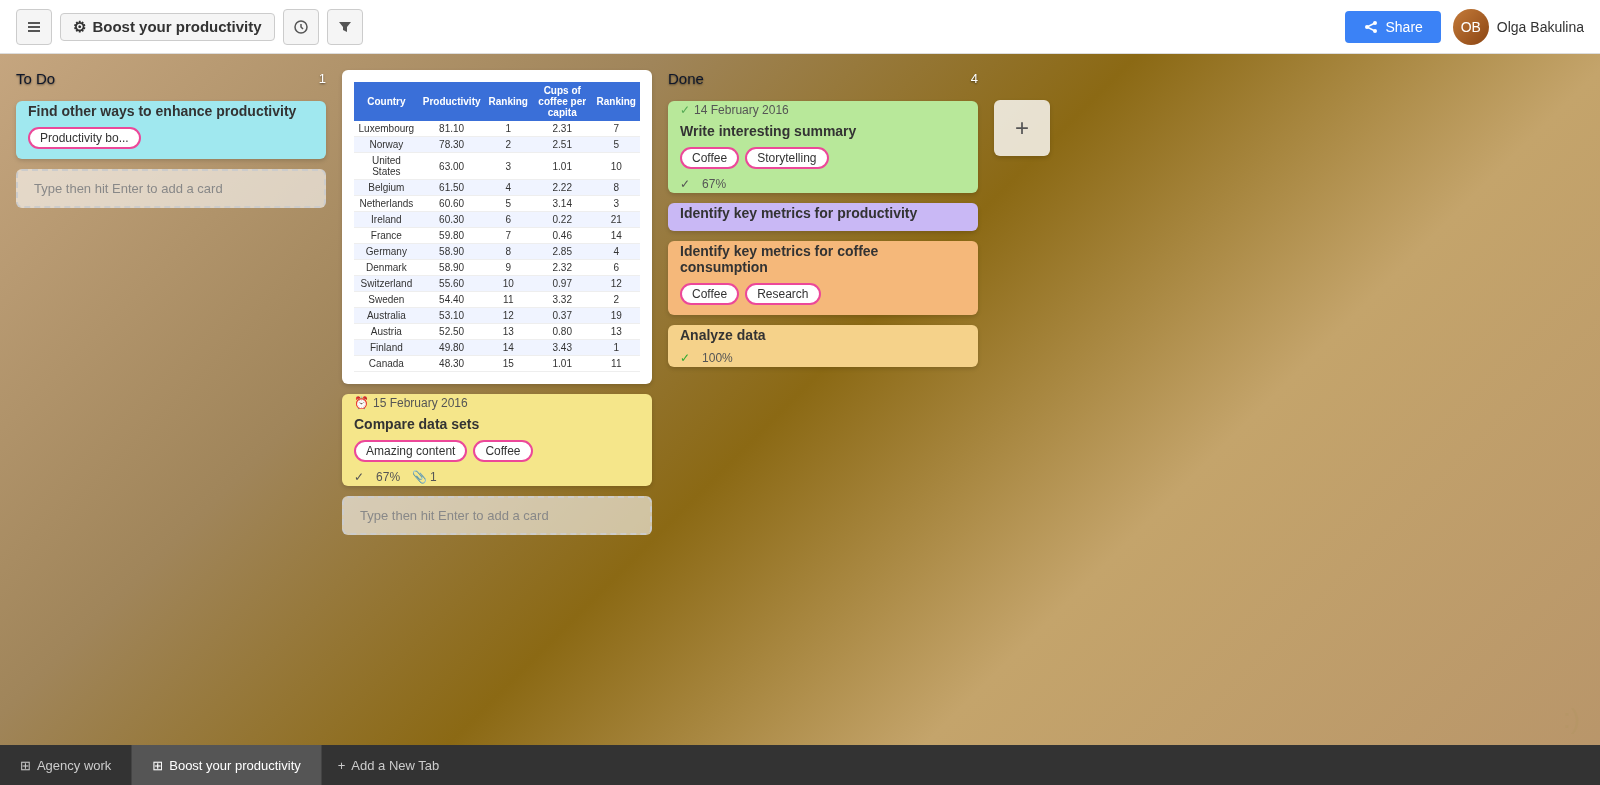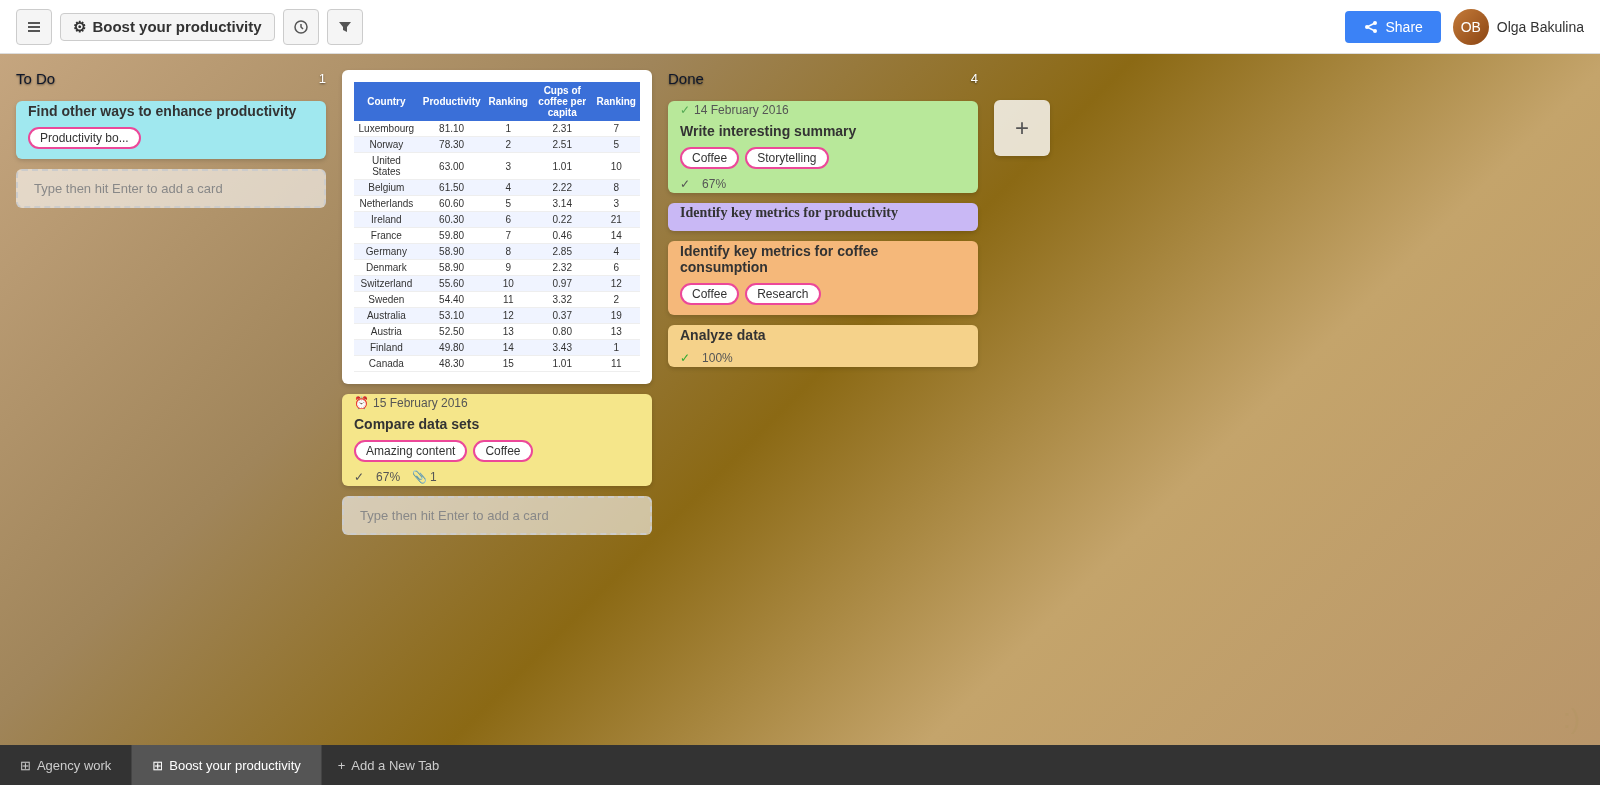--- a/index.html
+++ b/index.html
@@ -108,21 +108,21 @@
     
     .card {
       background: #fff;
       border-radius: 6px;
       padding: 2px 12px;
       box-shadow: 0 2px 4px rgba(0,0,0,0.15);
     }
     .card-cyan { background: #a0e8ef; }
     .card-yellow { background: #f5e68a; }
     .card-green { background: #b8e89a; }
-    .card-purple { background: #c9b8f5; font-family: Liberation Serif, serif; }
+    .card-purple { background: #c9b8f5; }
     .card-orange { background: #f5b87a; }
     .card-light-orange { background: #f5d28a; }
 
     .card-title {
       font-size: 14px; font-weight: bold; color: #333; margin-bottom: 8px;
     }
     .card-date {
       font-size: 12px; color: #555; display: flex; align-items: center; gap: 4px; margin-bottom: 6px;
     }
 

